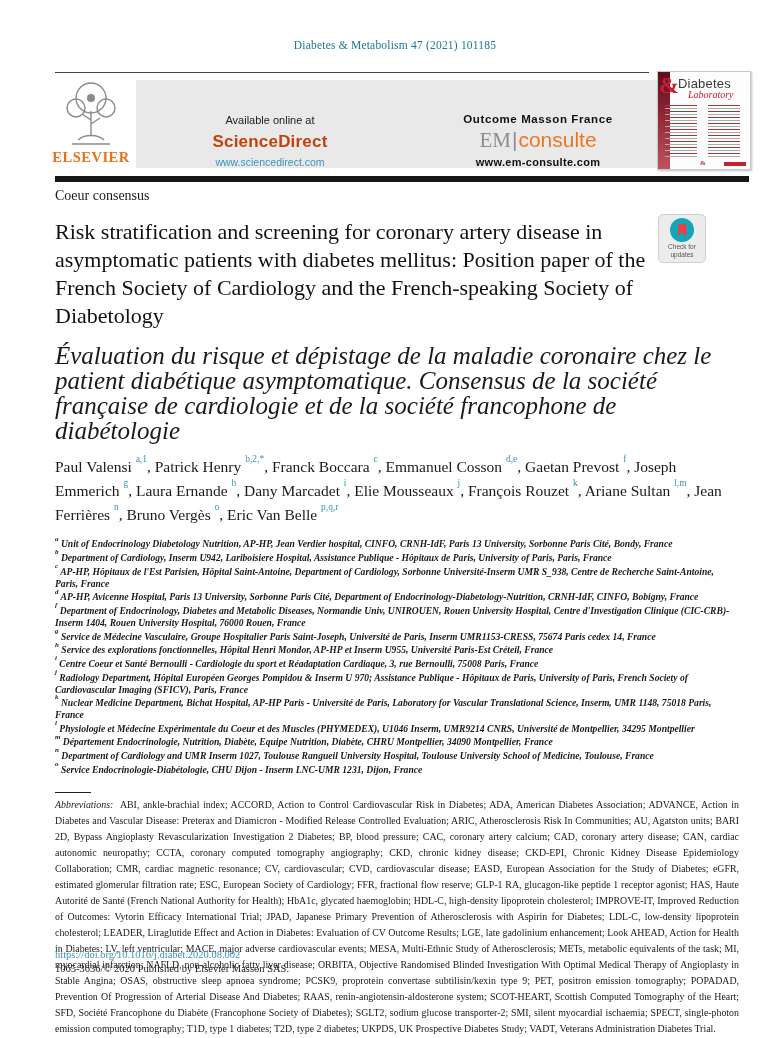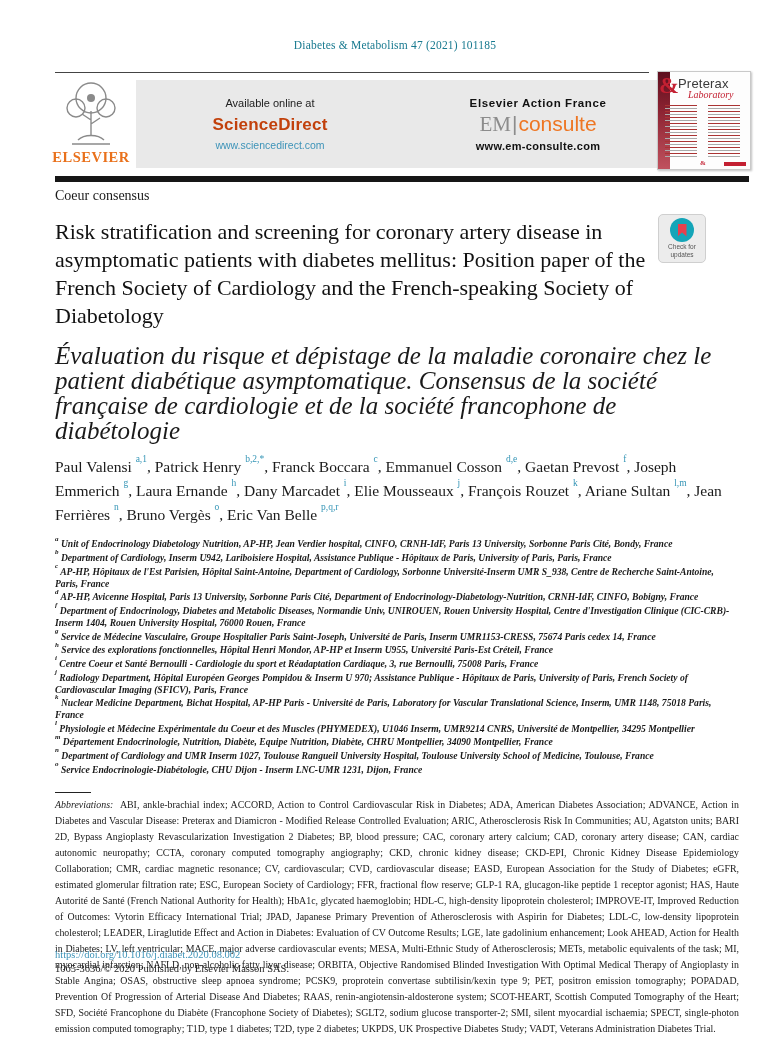--- a/index.html
+++ b/index.html
@@ -16,21 +16,21 @@
   .header-rule{position:absolute;top:72px;left:55px;width:594px;height:1px;background:#444;}
   
   .elsevier-logo{position:absolute;top:78px;left:52px;width:78px;height:92px;text-align:center;}
   .elsevier-logo svg{display:block;margin:0 auto;}
   .elsevier-word{
     font-family:"Liberation Serif",serif;font-size:14.5px;font-weight:bold;
     color:#e9711c;letter-spacing:.5px;margin-top:1px;
   }
   .banner-box{
     position:absolute;top:80px;left:136px;width:536px;height:88px;background:#e9e9e9;
-    display:flex;align-items:center;font-family:"Liberation Sans",sans-serif;
+    display:flex;align-items:flex-end;font-family:"Liberation Sans",sans-serif;
   }
   .banner-col{flex:1;text-align:center;}
   .avail{font-size:11px;color:#222;margin-bottom:6px;}
   .sciencedirect{font-size:17px;font-weight:bold;color:#c2410c;letter-spacing:.2px;}
   .sd-url{font-size:10.5px;color:#35a8d0;margin-top:4px;}
   .masson{font-size:11.5px;font-weight:bold;color:#111;letter-spacing:.6px;}
   .em-consulte{margin-top:3px;font-size:21px;}
   .em-gray{font-family:"Liberation Serif",serif;color:#8c8c8c;margin-top:8px;}
   .em-bar{color:#8c8c8c;font-weight:200;padding:0 1px;}
   .em-orange{color:#ee7623;}
@@ -112,30 +112,30 @@
     <div class="elsevier-word">ELSEVIER</div>
   </div>
 
   <div class="banner-box">
     <div class="banner-col">
       <div class="avail">Available online at</div>
       <div class="sciencedirect">ScienceDirect</div>
       <div class="sd-url"><a class="link">www.sciencedirect.com</a></div>
     </div>
     <div class="banner-col">
-      <div class="masson">Elsevier Action France</div>
+      <div class="masson">Outcome Masson France</div>
       <div class="em-consulte"><span class="em-gray">EM</span><span class="em-bar">|</span><span class="em-orange">consulte</span></div>
       <div class="em-url">www.em-consulte.com</div>
     </div>
   </div>
 
   <div class="cover">
     <div class="cover-band"></div>
     <div class="cover-amp">&amp;</div>
-    <div class="cover-title">Preterax</div>
+    <div class="cover-title">Diabetes</div>
     <div class="cover-sub">Laboratory</div>
     <div class="cover-toc c1"></div>
     <div class="cover-toc c2"></div>
     <div class="cover-logo">&amp;</div>
     <div class="cover-footer"></div>
   </div>
 
   <div class="thick-bar"></div>
 
   <div class="check-badge">

